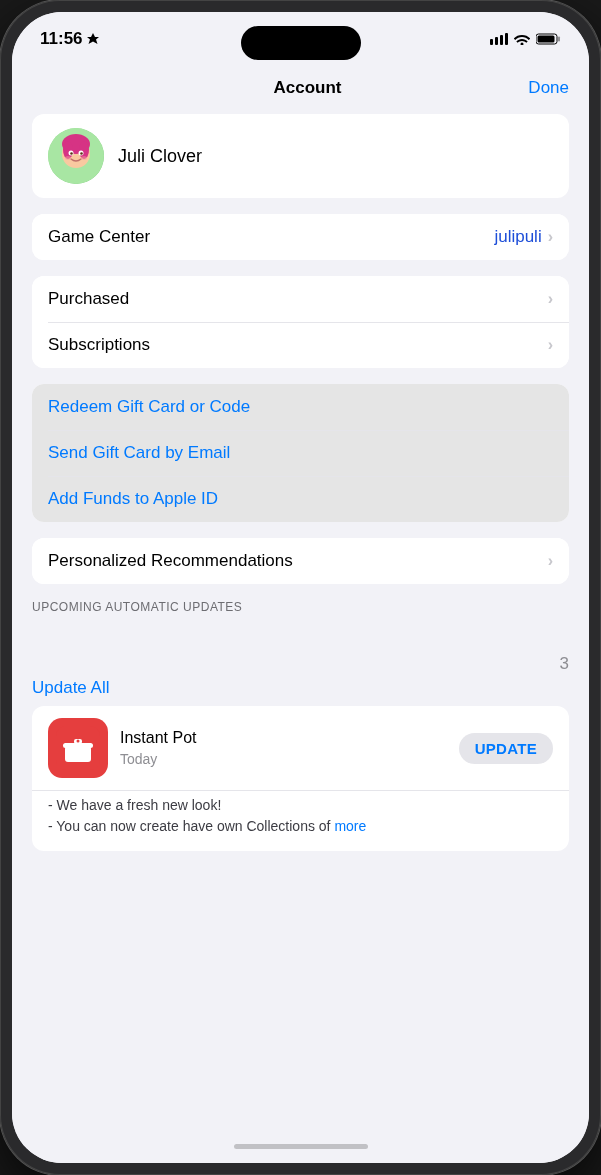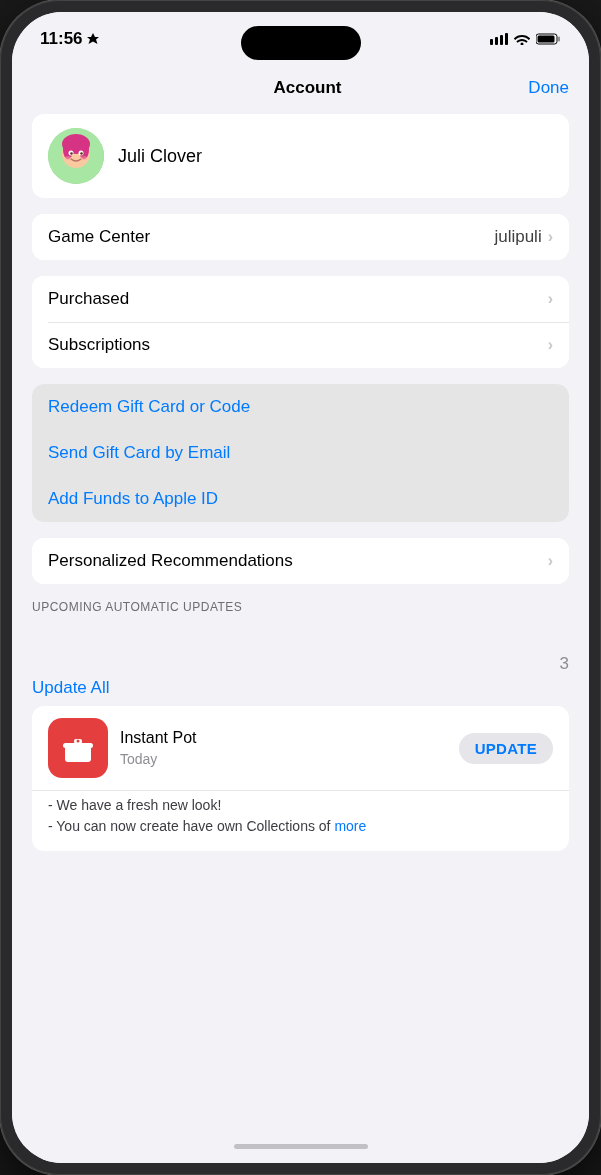--- a/index.html
+++ b/index.html
@@ -168,21 +168,21 @@
     }
 
     .list-row-label {
       font-size: 17px;
       color: #000;
       flex: 1;
     }
 
     .list-row-value {
       font-size: 17px;
-      color: #404040;
+      color: #1d4ed8;
       margin-right: 6px;
     }
 
     .chevron {
       color: #c7c7cc;
       font-size: 16px;
       font-weight: 600;
     }
 
     

